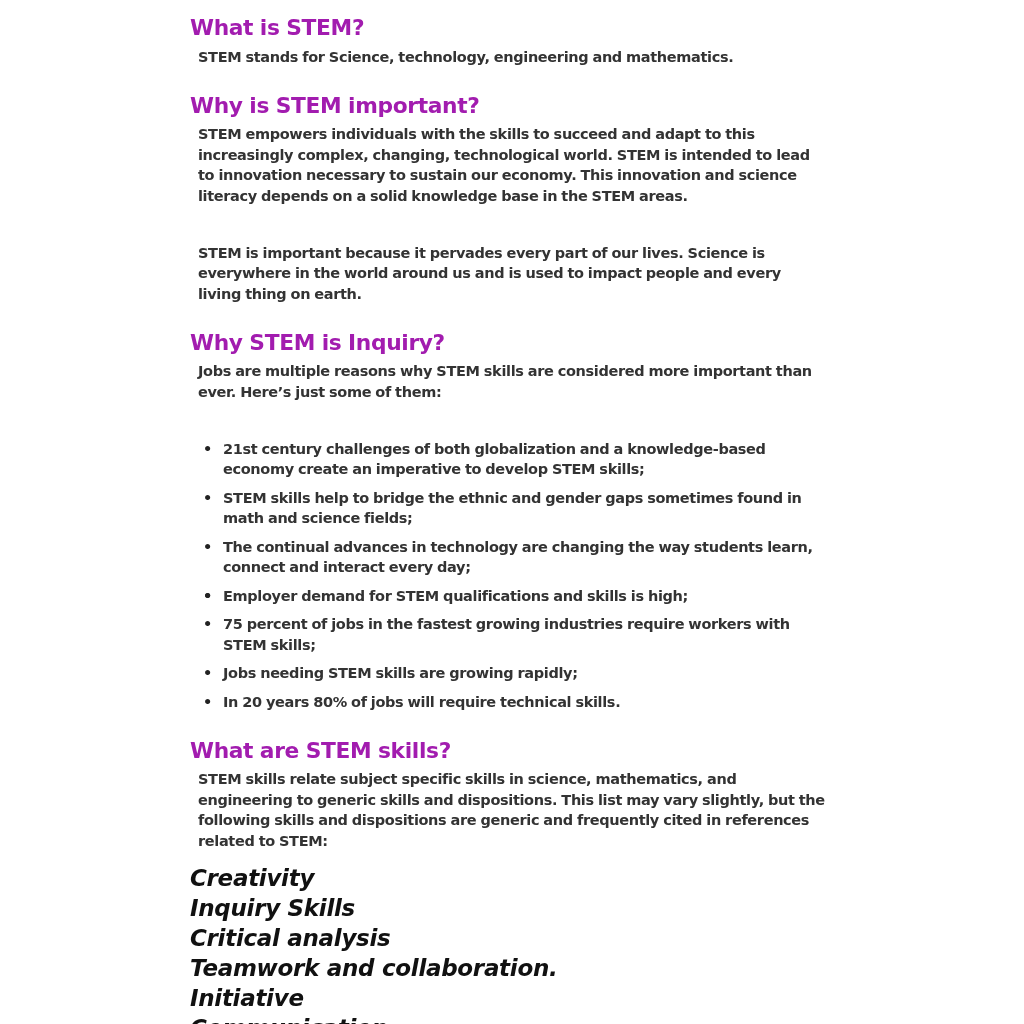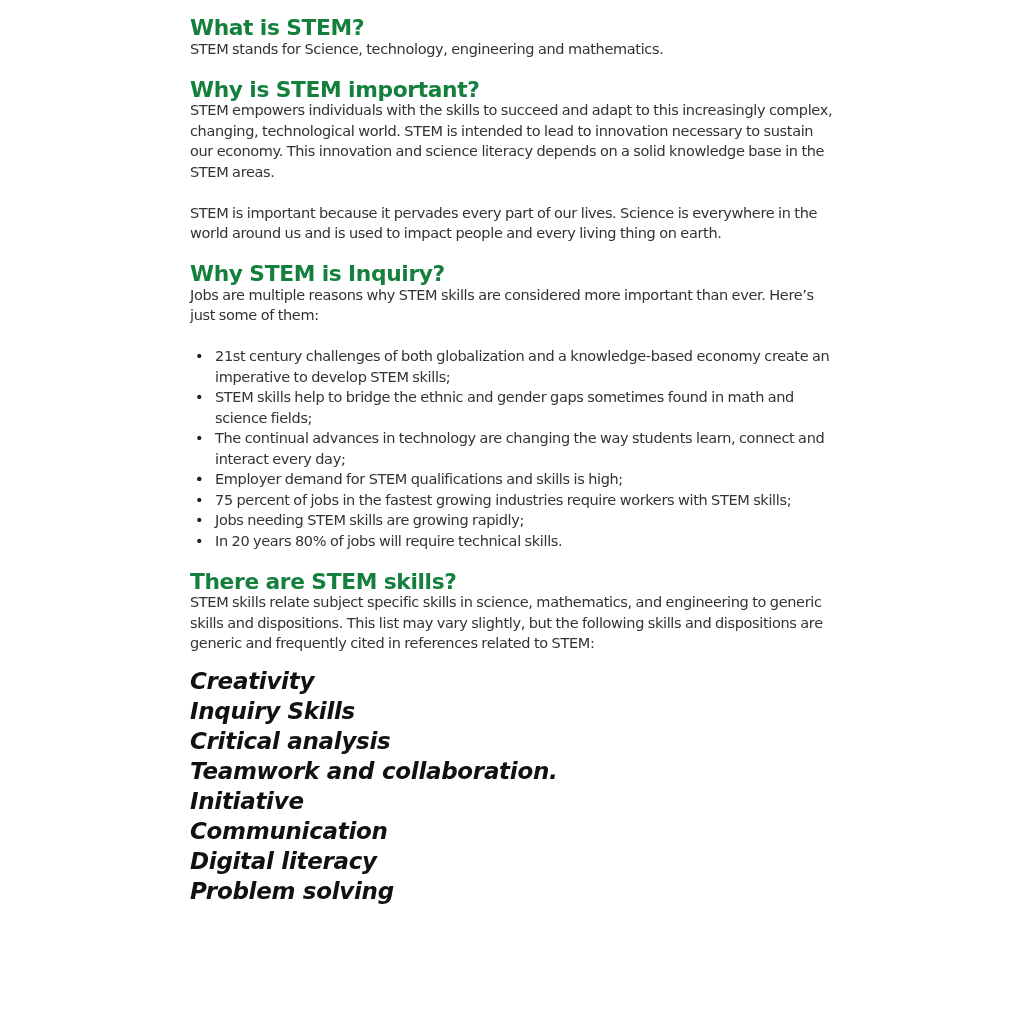--- a/index.html
+++ b/index.html
@@ -20,26 +20,26 @@
       top: 18px;
       width: 645px;
       color: #333333;
       font-size: 14.5px;
       line-height: 20.5px;
       letter-spacing: -0.35px;
       word-spacing: -0.5px;
     }
     .heading {
       font-weight: bold;
-      color: #15803d;
+      color: #a21caf;
       margin: 0;
     }
     .para {
-      margin: 0;
-      font-weight: 400;
+      margin: 8px;
+      font-weight: 700;
     }
     .gap {
       height: 20.5px;
     }
     ul.reasons {
       margin: 0;
       padding: 0 0 0 25px;
       list-style: none;
     }
     ul.reasons li {
@@ -97,21 +97,21 @@
       <li class="para"><span class="bullet">•</span><span>Employer demand for STEM qualifications and skills is high;</span></li>
       <li class="para"><span class="bullet">•</span><span>75 percent of jobs in the fastest growing industries require workers with STEM skills;</span></li>
       <li class="para"><span class="bullet">•</span><span>Jobs needing STEM skills are growing rapidly;</span></li>
       <li class="para"><span class="bullet">•</span><span>In 20 years 80% of jobs will require technical skills.</span></li>
     </ul>
   </section>
 
   <div class="gap"></div>
 
   <section>
-    <h2 class="heading">There are STEM skills?</h2>
+    <h2 class="heading">What are STEM skills?</h2>
     <p class="para">STEM skills relate subject specific skills in science, mathematics, and engineering to generic skills and dispositions. This list may vary slightly, but the following skills and dispositions are generic and frequently cited in references related to STEM:</p>
     <div class="skills">
       <div class="skill">Creativity</div>
       <div class="skill">Inquiry Skills</div>
       <div class="skill">Critical analysis</div>
       <div class="skill">Teamwork and collaboration.</div>
       <div class="skill">Initiative</div>
       <div class="skill">Communication</div>
       <div class="skill">Digital literacy</div>
       <div class="skill">Problem solving</div>

